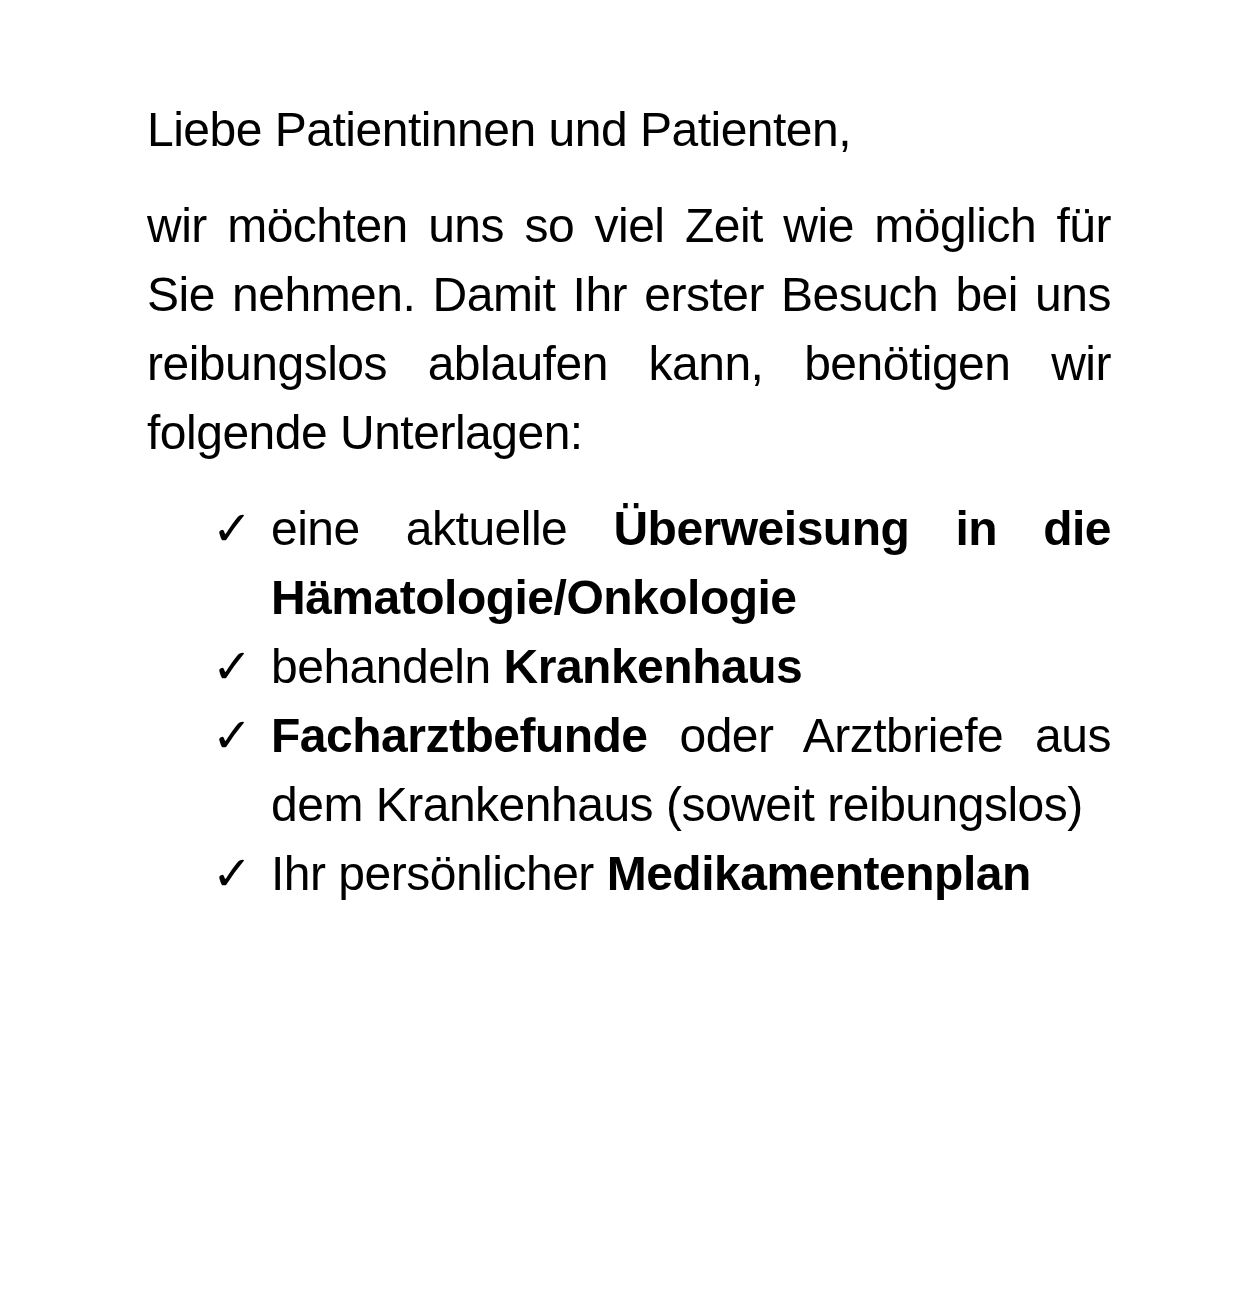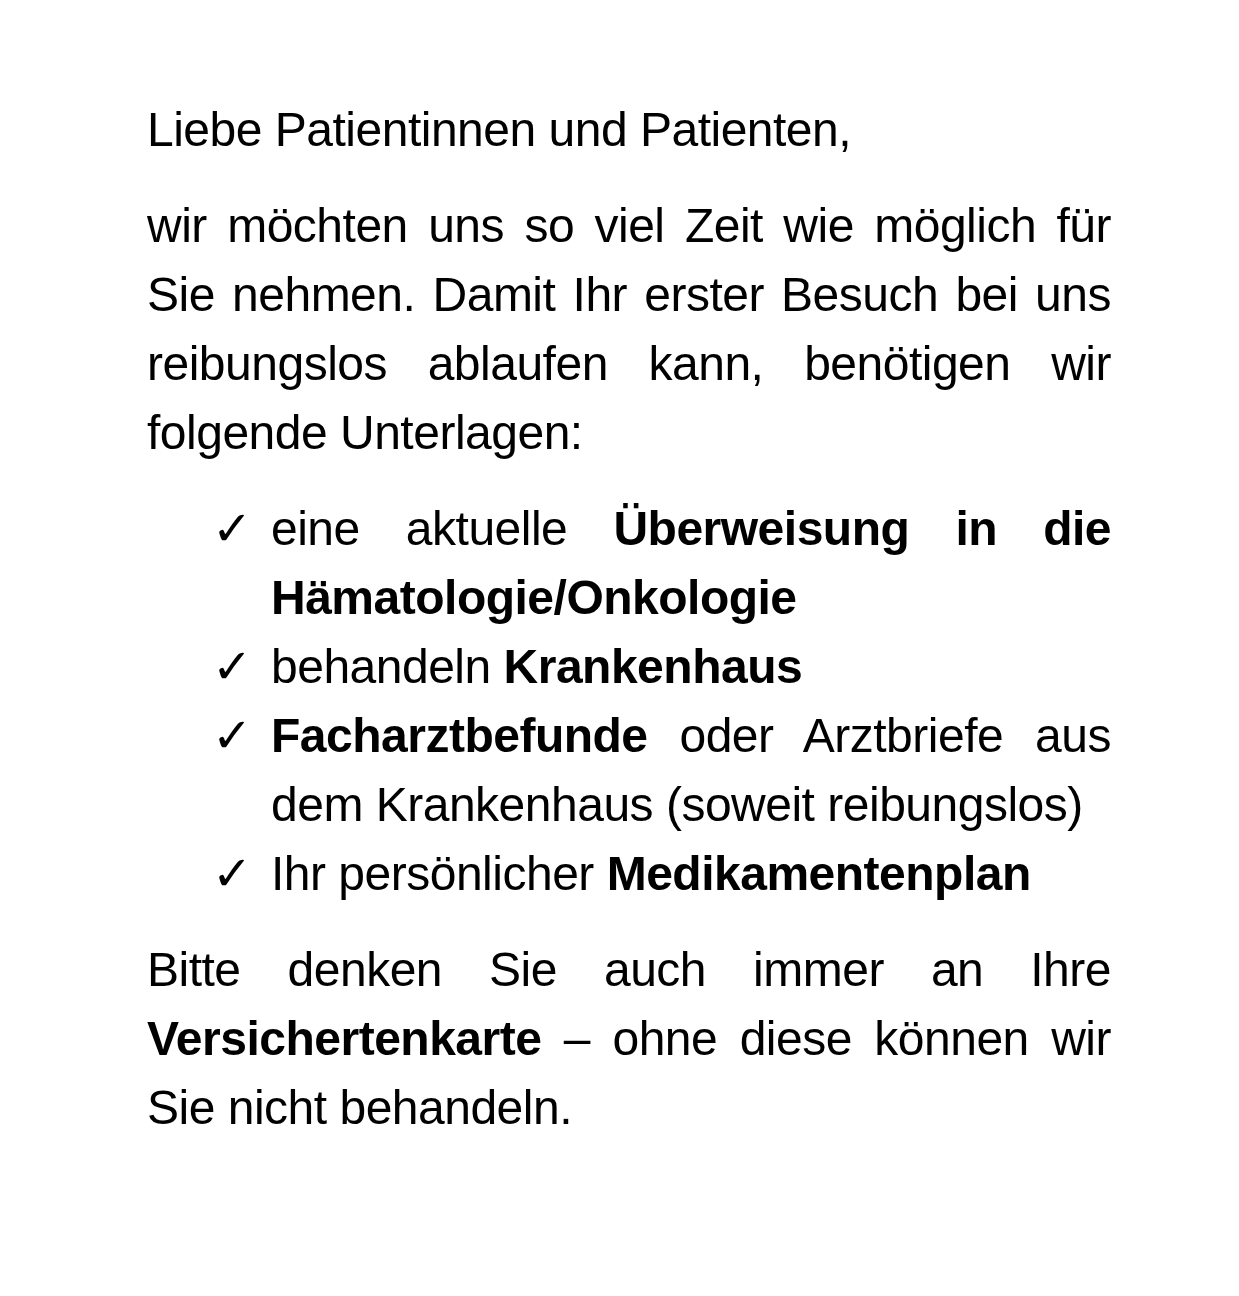--- a/index.html
+++ b/index.html
@@ -64,14 +64,13 @@
       </div>
       <div class="check-item">
         <span class="check-mark">✓</span>
         <div class="check-text"><span class="bold">Facharztbefunde</span><span> oder Arztbriefe aus dem Krankenhaus (soweit reibungslos)</span></div>
       </div>
       <div class="check-item">
         <span class="check-mark">✓</span>
         <div class="check-text"><span>Ihr persönlicher </span><span class="bold">Medikamentenplan</span></div>
       </div>
     </div>
-  <p class="para justified"><span>Bitte denken Sie auch immer an Ihre </span><span class="bold">Versichertenkarte</span><span> – ohne diese können wir Sie nicht behandeln.</span></p>
 </div>
 
 </body></html>

